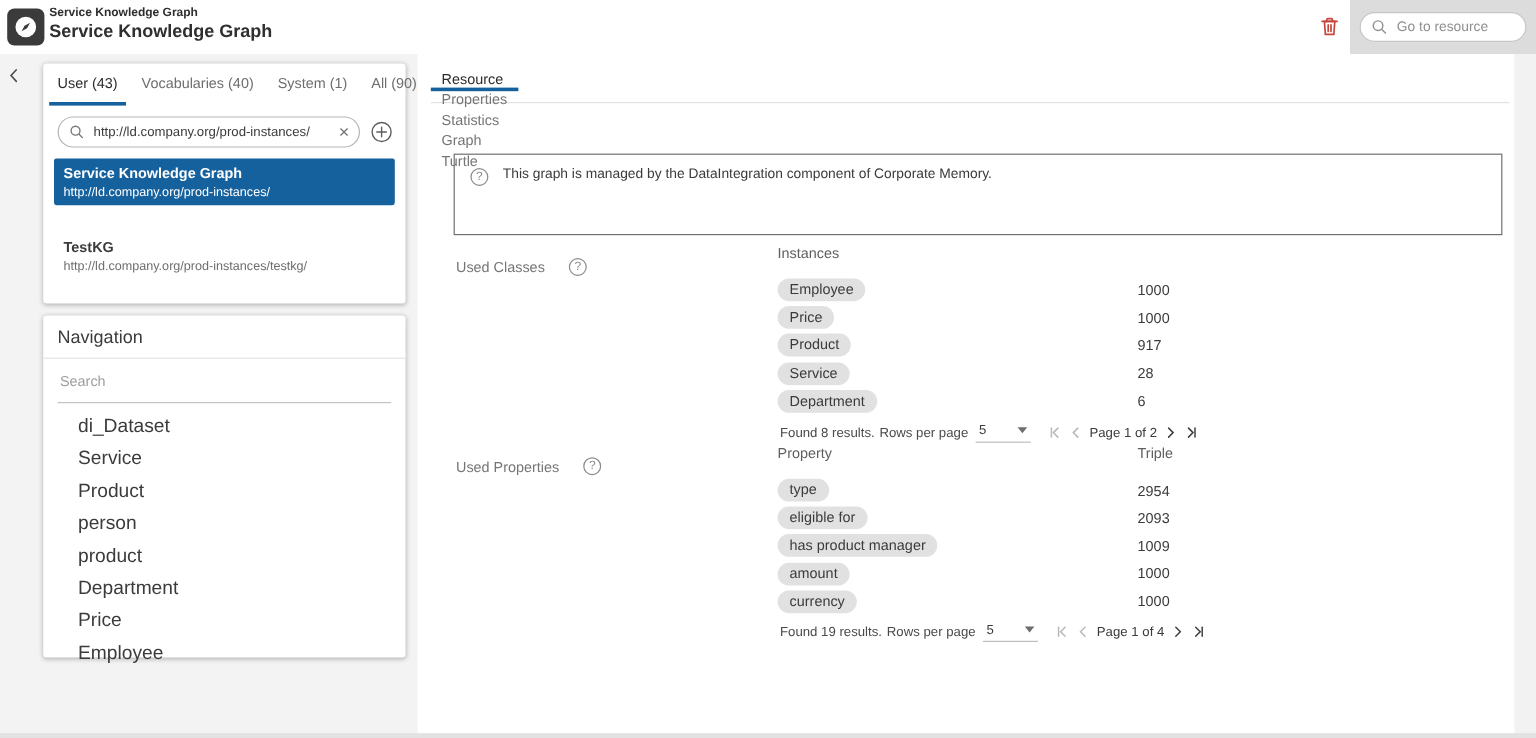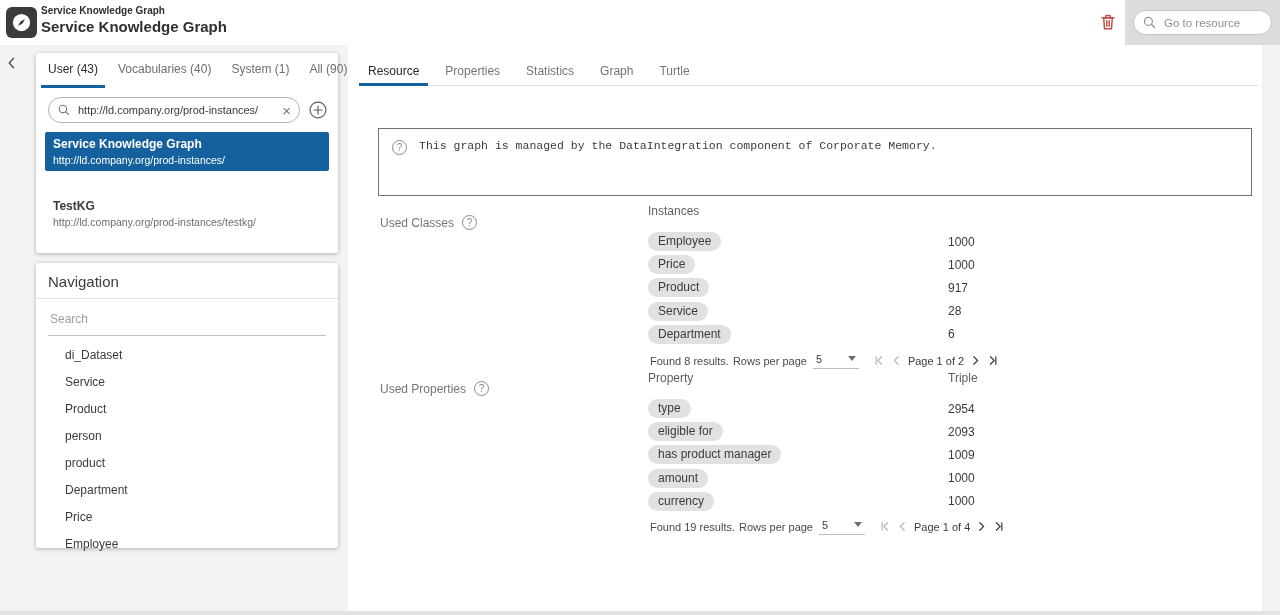--- a/index.html
+++ b/index.html
@@ -52,40 +52,40 @@
   .result-uri { font-size:10.5px; color:#6e6e6e; margin-top:3px; }
   .result-item.selected .result-title, .result-item.selected .result-uri { color:#fff; }
 
   .card-nav { left:36px; top:263px; width:302px; height:285px; }
   .nav-title { font-size:15px; color:#3b3b3b; padding:10px 12px 8px; }
   .nav-divider { border-top:1px solid #e3e3e3; }
   .nav-search { margin:10px 12px 0; padding-bottom:8px; border-bottom:1px solid #c2c2c2; }
   .nav-search input { width:100%; border:none; outline:none; font-size:12px; color:#3b3b3b; font-family:inherit; }
   .nav-search input::placeholder { color:#9e9e9e; }
   .nav-list { margin-top:6px; }
-  .nav-item { padding:7px 12px 7px 29px; font-size:12px; color:#3b3b3b; cursor:pointer; line-height:13px; }
+  .nav-item { padding:7px 12px 7px 29px; font-size:16px; color:#3b3b3b; cursor:pointer; line-height:13px; }
 
   
-  .main-tabs { position:absolute; left:359px; top:59px; display:flex; height:27px; z-index:3; }
+  .main-tabs { position:absolute; left:359px; top:59px; display:flex; height:27px; z-index:3;flex-direction:column; }
   .mtab { font-size:12px; color:#757575; padding:0 9px; margin-right:8px; display:flex; align-items:center;
           border-bottom:3px solid transparent; cursor:pointer; }
   .mtab.active { color:#2b2b2b; border-bottom-color:#15619e; }
   .main-divider { position:absolute; left:359px; top:85px; width:899px; height:1px; background:#e2e2e2; }
 
   .infobox { position:absolute; left:378px; top:128px; width:874px; height:68px;
              border:1px solid #707070; padding:10px 20px 0 40px; background:#fff; }
   .infobox .qicon { position:absolute; left:13px; top:11px; }
   .info-line { font-size:11.5px; color:#3b3b3b; }
-  .info-line1 { margin-bottom:8px;font-family:Liberation Mono, monospace; }
+  .info-line1 { margin-bottom:8px; }
   .info-line2 { line-height:1.6; max-width:814px; }
 
   .qicon { width:15px; height:15px; min-width:15px; border:1px solid #8a8a8a; border-radius:50%;
            color:#8a8a8a; font-size:10px; display:inline-flex; align-items:center; justify-content:center; }
 
-  .section-label { position:absolute; display:flex; align-items:center; gap:8px;
+  .section-label { position:absolute; display:flex; align-items:center; gap:20px;
                    font-size:12px; color:#757575; z-index:2; }
   .lbl-classes { left:380px; top:215px; }
   .lbl-props   { left:380px; top:381px; }
 
   .data-table { position:absolute; left:648px; width:380px; }
   .tbl-classes { top:204px; }
   .tbl-props   { top:371px; }
   .t-head { display:grid; grid-template-columns:300px 80px; height:26px; font-size:12px; color:#5f5f5f; }
   .t-row  { display:grid; grid-template-columns:300px 80px; align-items:center; height:23.2px; }
   .chip { justify-self:start; background:#e1e1e1; border-radius:10px; padding:2px 10px 3px;

